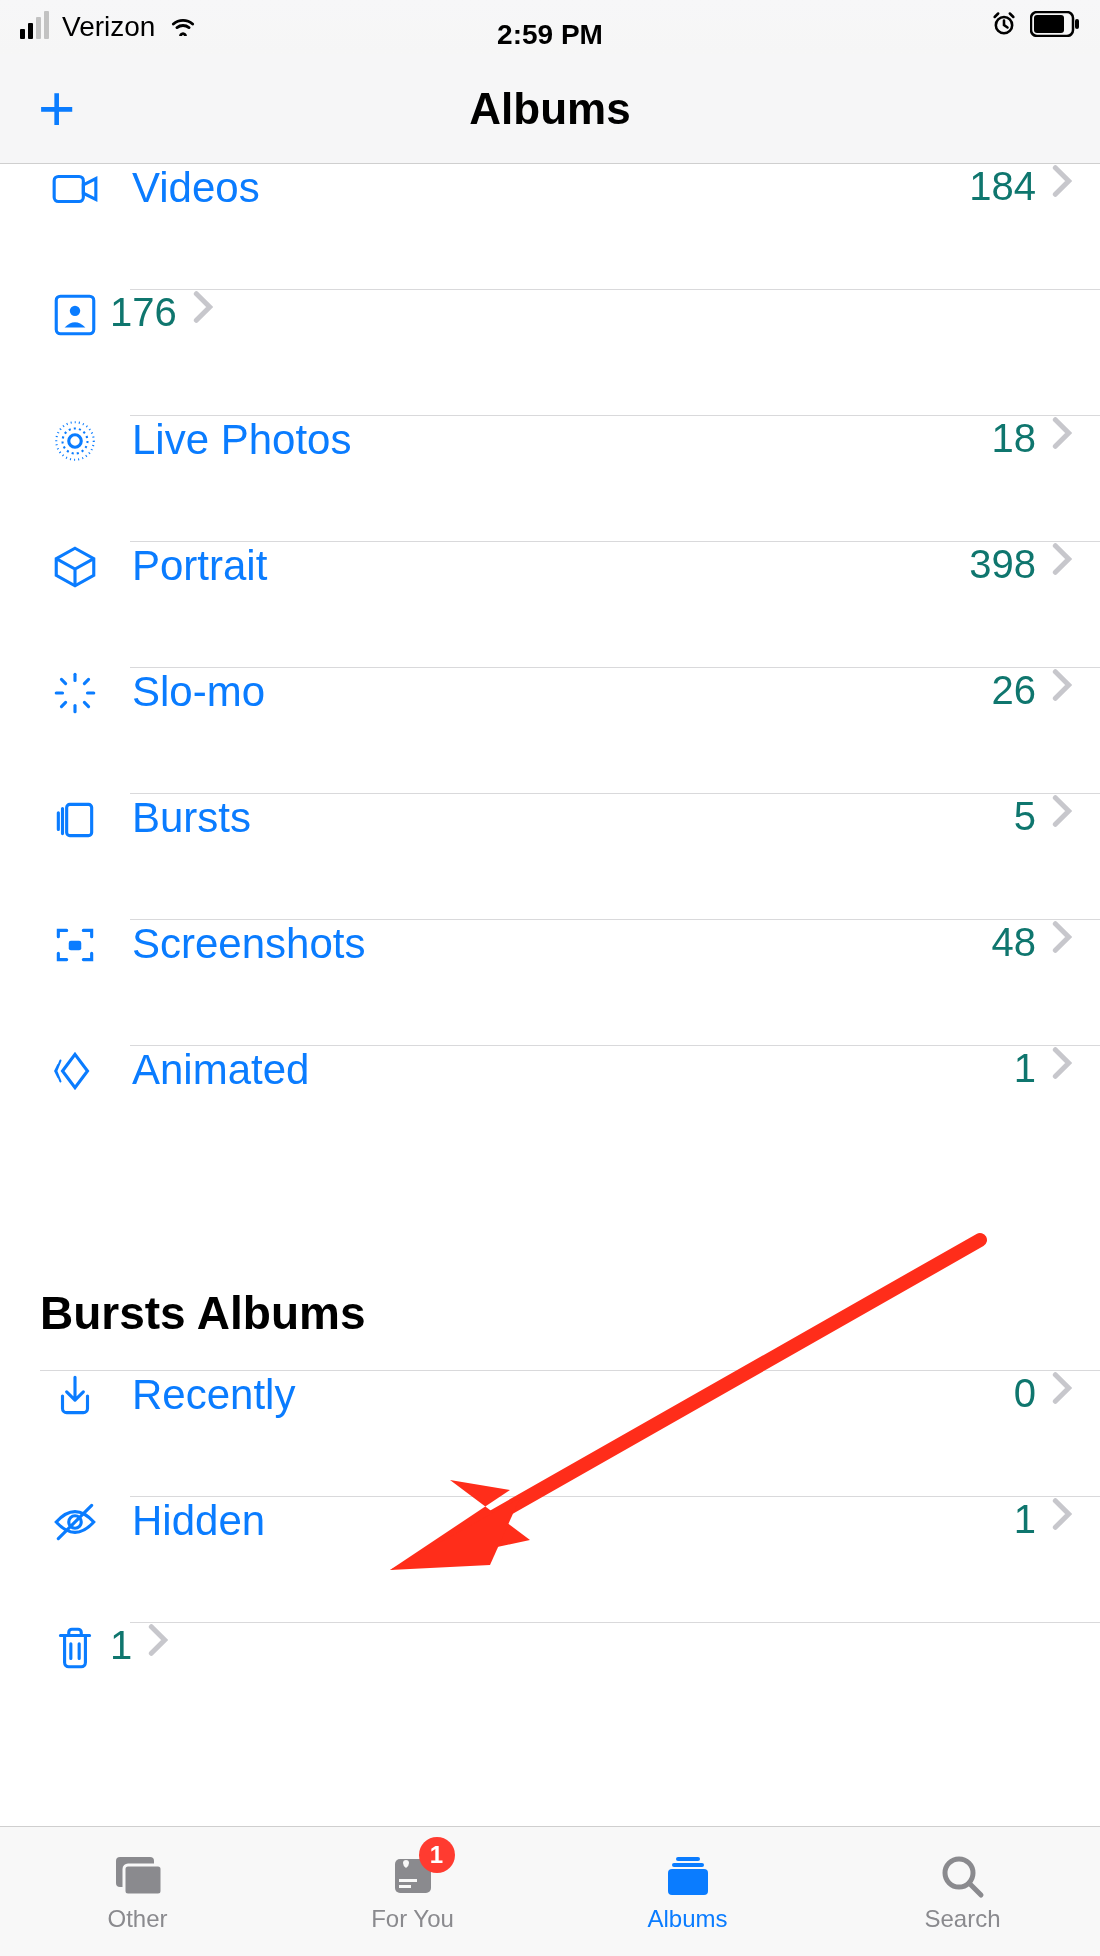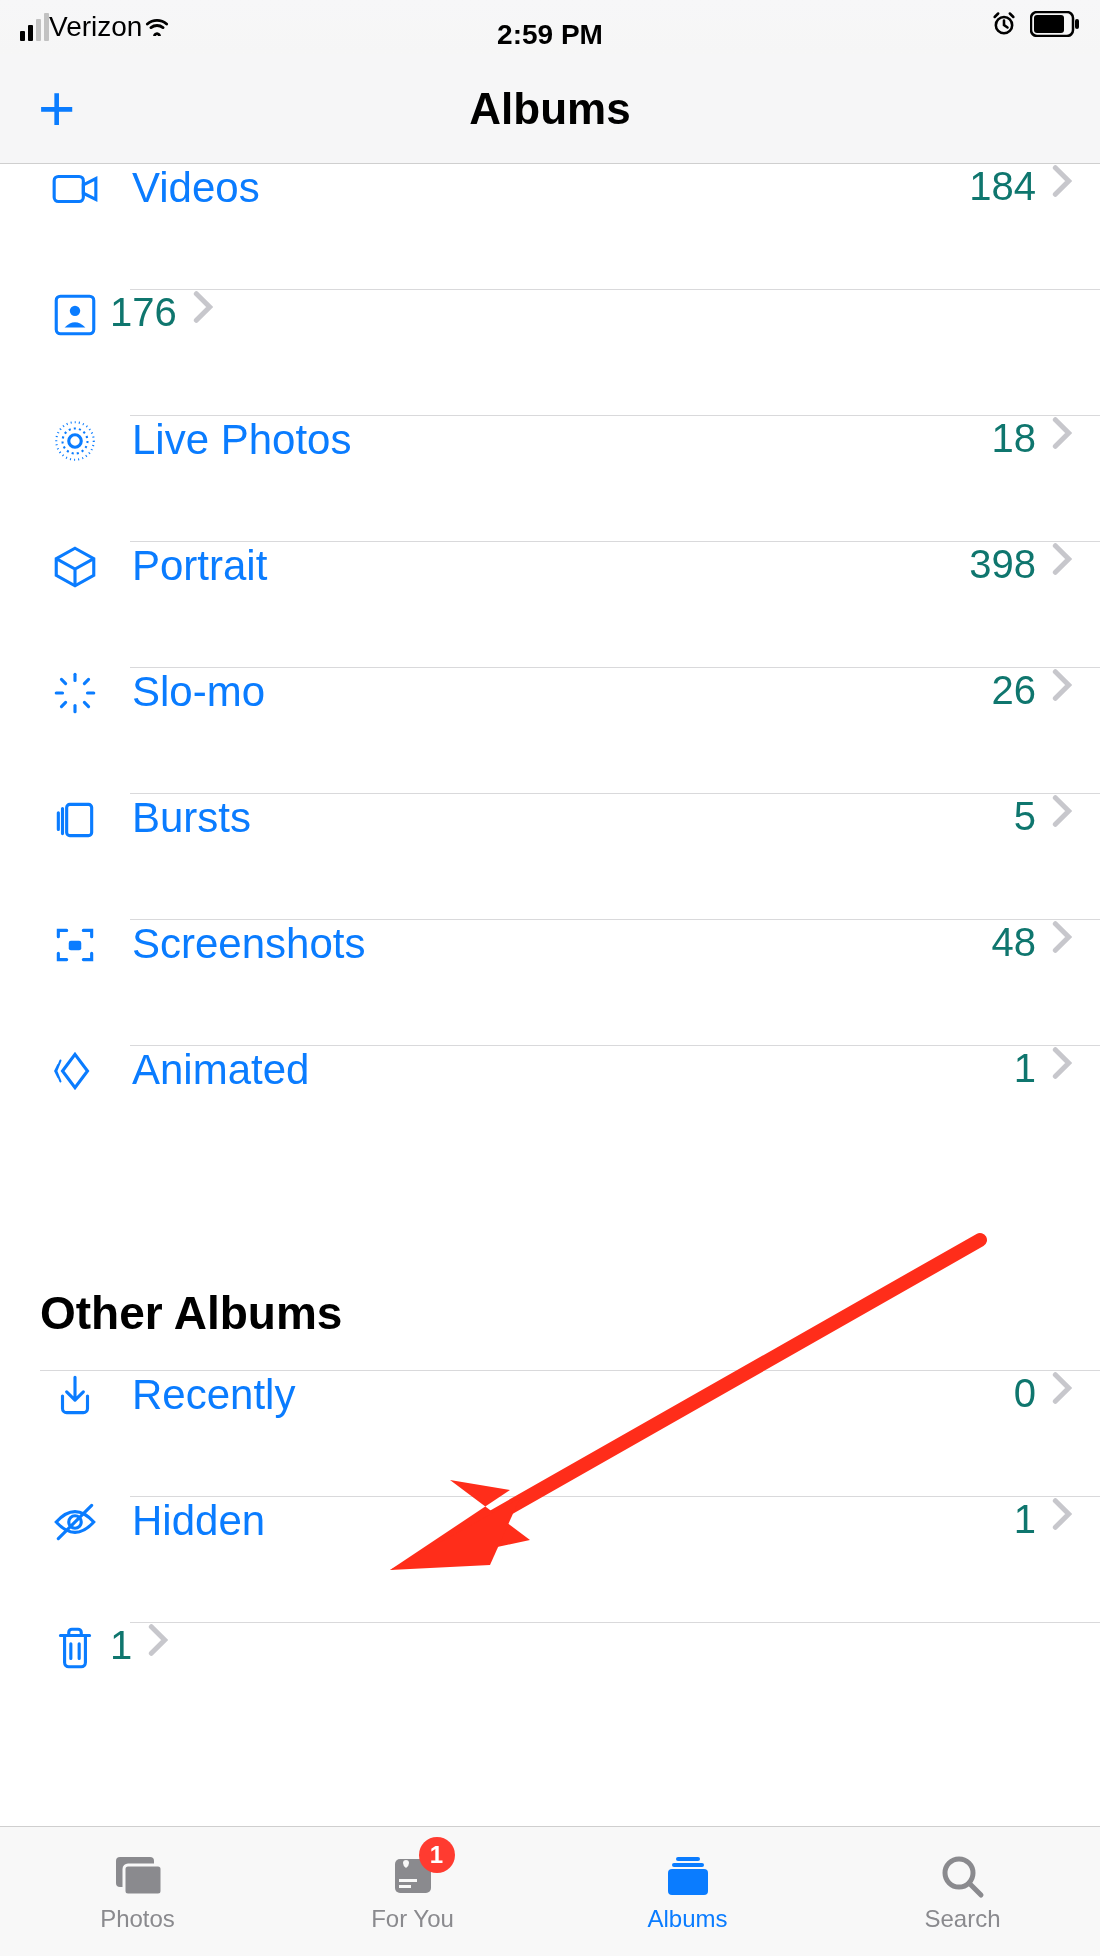--- a/index.html
+++ b/index.html
@@ -8,21 +8,21 @@
   
   .status-bar {
     height: 54px;
     display: flex;
     align-items: center;
     padding: 0 20px;
     font-size: 28px;
     font-weight: 400;
     background: linear-gradient(#f7f7f8,#f6f6f6);
   }
-  .status-left { display: flex; align-items: center; gap: 0; flex: 1; }
+  .status-left { display: flex; align-items: flex-start; gap: 13px; flex: 1; }
   .status-center { flex: 0 0 auto; font-weight: 600; margin-top: 16px; }
   .status-right { flex: 1; display: flex; justify-content: flex-end; align-items: center; gap: 12px; }
   .signal-bars { display: inline-flex; align-items: flex-end; gap: 3px; }
   .signal-bars span { width: 5px; background:#000; border-radius:1px; }
   .signal-bars span.off { background:#c2c2c2; }
   .signal-bars span:nth-child(1){height:10px}
   .signal-bars span:nth-child(2){height:16px}
   .signal-bars span:nth-child(3){height:22px}
   .signal-bars span:nth-child(4){height:28px}
 
@@ -271,21 +271,21 @@
           <path d="M10 14 l-4 10 4 10 M8 18 l-3 6 3 6" class="accent" stroke-width="2" stroke-linecap="round"></path>
         </svg>
     </span>
     <span class="label">Animated</span>
     <span class="count">1</span>
     <span class="chevron"><svg width="20" height="34" viewBox="0 0 12 20">
           <path d="M2 2l8 8-8 8" fill="none" stroke="#c7c7cc" stroke-width="3" stroke-linecap="round"></path>
         </svg></span>
   </div>
 
-  <div class="section-title">Other Albums</div>
+  <div class="section-title">Bursts Albums</div>
   <div class="divider full"></div>
 
   <div class="row">
     <span class="ico">
       <svg viewBox="0 0 48 48" fill="none">
           <path d="M12 24 v12 a4 4 0 0 0 4 4 h16 a4 4 0 0 0 4 -4 v-12" class="accent" stroke-width="3" stroke-linecap="round"></path>
           <path d="M24 6 v22 M16 20 l8 8 8-8" class="accent" stroke-width="3" stroke-linecap="round" stroke-linejoin="round"></path>
         </svg>
     </span>
     <span class="label">Recently</span>
@@ -331,21 +331,21 @@
   <polygon points="10,350 130,270 70,260 150,320" fill="#ff2d1a"></polygon>
   <polygon points="10,350 140,278 110,345" fill="#ff2d1a"></polygon>
 </svg>
 
 <div class="tab-bar">
   <div class="tab">
     <svg viewBox="0 0 56 48">
         <rect x="6" y="6" width="38" height="30" rx="4" fill="#8a8a8e"></rect>
         <rect x="14" y="14" width="38" height="30" rx="4" fill="#8a8a8e" stroke="#f8f8f8" stroke-width="3"></rect>
       </svg>
-    <span class="tlabel">Photos</span>
+    <span class="tlabel">Other</span>
   </div>
   <div class="tab">
     <svg viewBox="0 0 56 48">
         <rect x="10" y="8" width="36" height="34" rx="5" fill="#8a8a8e"></rect>
         <rect x="14" y="28" width="18" height="3" fill="#f8f8f8"></rect>
         <rect x="14" y="34" width="12" height="3" fill="#f8f8f8"></rect>
         <path d="M18 12 a3 3 0 0 1 6 0 q0 3 -3 5 q-3 -2 -3 -5" fill="#f8f8f8"></path>
       </svg>
     <span class="badge">1</span>
     <span class="tlabel">For You</span>

